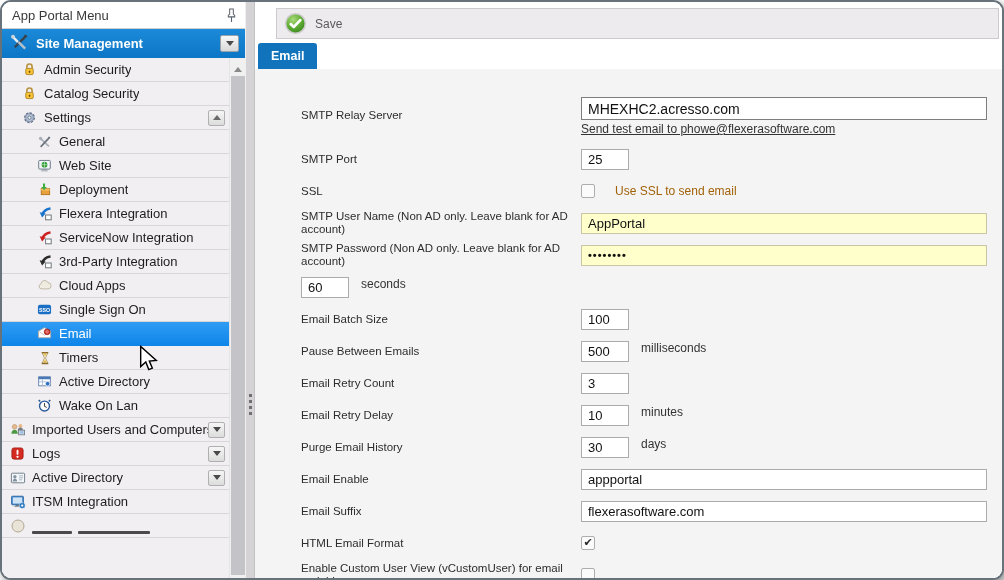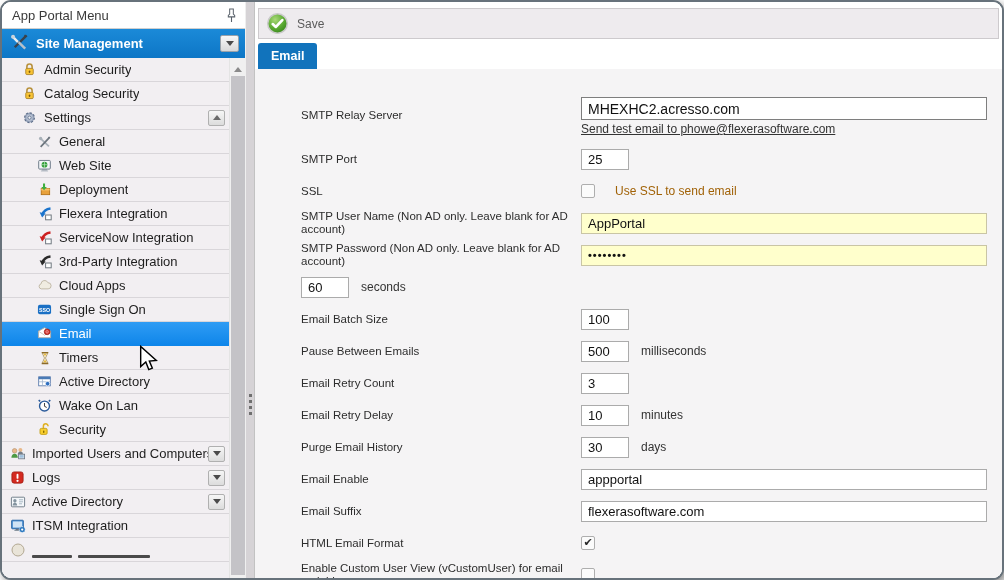--- a/index.html
+++ b/index.html
@@ -42,32 +42,32 @@
   .vscroll{position:absolute;left:227px;top:56px;width:16px;bottom:0;background:#f0f0f0;border-left:1px solid #e4e4e4;}
   .vscroll .up{position:absolute;top:5px;left:4px;width:0;height:0;border:4px solid transparent;border-bottom:5px solid #8a8a8a;}
   .vscroll .thumb{position:absolute;top:18px;bottom:3px;left:1px;width:14px;background:#c4c3c7;}
 
   .splitter{position:absolute;left:243px;top:0;width:10px;height:100%;background:#d6d3d6;border-left:1px solid #efefef;border-right:1px solid #c2c2c2;cursor:col-resize;}
   .splitter .dots{position:absolute;left:3px;top:392px;display:flex;flex-direction:column;gap:3px;}
   .splitter .dots i{width:3px;height:3px;background:#6f6f6f;display:block;}
 
   
   .main{position:absolute;left:253px;top:0;right:0;height:100%;background:#fff;}
-  .toolbar{position:absolute;left:3px;right:3px;top:6px;height:31px;background:#eeebee;
+  .toolbar{position:absolute;left:21px;right:3px;top:6px;height:31px;background:#eeebee;
     border:1px solid #cdcacd;display:flex;align-items:center;padding-left:7px;cursor:pointer;}
   .toolbar .save-label{margin-left:8px;font-size:12px;color:#5a5a5a;}
   .tab{position:absolute;left:3px;top:41px;height:26px;padding:0 13px;background:var(--tab-blue,#1173bc);
     border-radius:3px 3px 0 0;color:#fff;font-size:12.5px;font-weight:bold;display:flex;align-items:center;cursor:pointer;}
   .panel{position:absolute;left:0;right:0;top:67px;bottom:0;background:#f5f4f5;padding:28px 0 0 46px;overflow:hidden;}
 
   .frow{display:flex;align-items:center;height:32px;}
   .frow.tall{height:46px;align-items:flex-start;}
   .flabel{flex:none;width:280px;font-size:11.5px;color:#2d2d2d;line-height:13px;}
   .frow.tall .flabel{margin-top:12px;}
-  .fctrl{display:flex;align-items:center;gap:12px;}
+  .fctrl{display:flex;align-items:flex-start;gap:12px;}
   .fctrl.col{flex-direction:column;align-items:flex-start;gap:2px;}
   .tinput{background:#fff;border:1px solid #ababab;height:21px;display:flex;align-items:center;
     padding:0 6px;font-size:13px;color:#111;cursor:text;}
   .tinput.wide{width:406px;}
   .tinput.small{width:48px;}
   .tinput.yellow{background:var(--hl-yellow,#ffffcc);border-color:#c9c5a5;}
   .tinput.relay{border-color:#7e7e7e;height:23px;font-size:14px;}
   .tinput.pw{font-size:11px;letter-spacing:1px;font-weight:bold;}
   .flink{font-size:12px;color:#333;text-decoration:underline;cursor:pointer;}
   .fsuffix{font-size:12px;color:#333;}
@@ -259,30 +259,20 @@
         <div class="srow lvl2">
           <span class="ic">
             <svg viewBox="0 0 16 16" width="15" height="15">
               <path d="M3.4 3.6L1.8 2.2M12.6 3.6l1.6-1.4" stroke="#2a5a9a" stroke-width="1.6"></path>
               <circle cx="8" cy="8.6" r="5.3" fill="#fff" stroke="#2a5a9a" stroke-width="1.5"></circle>
               <path d="M8 5.4v3.2l2.3 1.6" fill="none" stroke="#444" stroke-width="1.1"></path>
             </svg>
           </span>
           <span class="lbl">Wake On Lan</span>
         </div>
-        <div class="srow lvl2">
-          <span class="ic">
-            <svg viewBox="0 0 16 16" width="15" height="15">
-              <path d="M6.8 6.8V4.4a2.5 2.5 0 0 1 5 0" fill="none" stroke="#e0b020" stroke-width="1.6"></path>
-              <rect x="3.2" y="6.8" width="7.6" height="6.4" rx="1.4" fill="#f8ce2e" stroke="#c09a10" stroke-width=".9"></rect>
-              <rect x="6.4" y="9" width="1.5" height="2.6" rx=".7" fill="#8a6c00"></rect>
-            </svg>
-          </span>
-          <span class="lbl">Security</span>
-        </div>
         <div class="srow lvl0">
           <span class="ic">
             <svg viewBox="0 0 16 16" width="16" height="16">
               <circle cx="10.4" cy="3.9" r="2" fill="#e8b88a"></circle>
               <path d="M7.6 8.8c.2-2.2 1.4-3.2 2.8-3.2 1.3 0 2.3.8 2.7 2.2" fill="#777f88"></path>
               <rect x="8.6" y="8.2" width="6" height="4.6" fill="#dfe7ee" stroke="#6a7684" stroke-width=".8"></rect>
               <rect x="9.6" y="9.1" width="4" height="2.6" fill="#9fc0de"></rect>
               <circle cx="4.6" cy="4.8" r="2.3" fill="#e8b88a" stroke="#a8805a" stroke-width=".5"></circle>
               <path d="M1.4 11.8c0-2.7 1.5-4.1 3.2-4.1s3.2 1.4 3.2 4.1z" fill="#4d9a44"></path>
             </svg>

